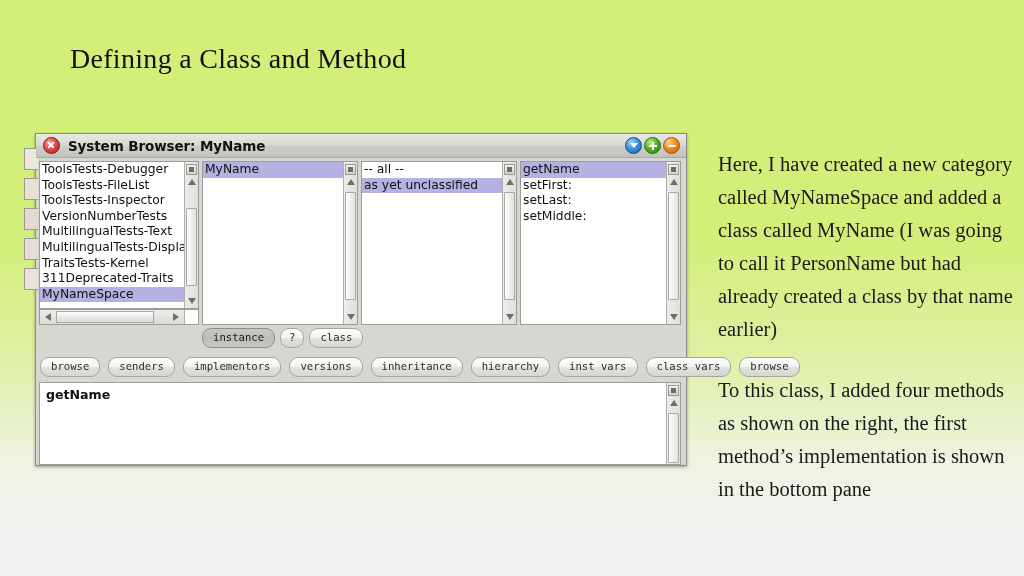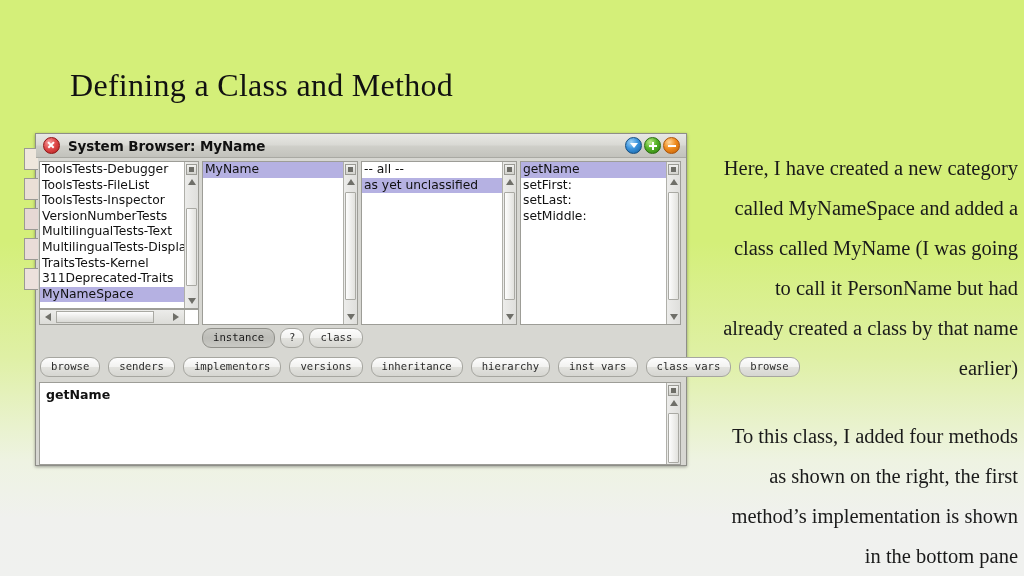--- a/index.html
+++ b/index.html
@@ -6,31 +6,31 @@
   body{
     width:1024px;height:576px;overflow:hidden;
     font-family:"Liberation Sans", sans-serif;
     background:linear-gradient(to bottom,
         #d4ef79 0%, #d4ef79 42%, #dff0a5 62%, #eef3e2 80%, #f0f1ee 90%, #f0f1ef 100%);
   }
   #slide{position:relative;width:1024px;height:576px;}
 
   
   .slide-title{
-    position:absolute;left:70px;top:62px;width:700px;
+    position:absolute;left:70px;top:36px;width:700px;
     font-family:"Liberation Serif", serif;
-    font-size:32px;line-height:46px;color:#111;
+    font-size:28px;line-height:46px;color:#111;
     letter-spacing:.3px;white-space:nowrap;
   }
 
   
   .notes{
     position:absolute;left:718px;top:148px;width:300px;
     font-family:"Liberation Serif", serif;
-    font-size:20.5px;line-height:40px;color:#1a1a1a;text-align:right;
+    font-size:20.5px;line-height:33px;color:#1a1a1a;
   }
   .notes p{margin:0;}
   .notes p.gap{margin-top:28px;}
 
   
   #win{
     position:absolute;left:35px;top:133px;width:652px;height:333px;
     background:#d7d7d2;
     border:1px solid #8e8e88;
     box-shadow:0 1px 3px rgba(0,0,0,.35);

